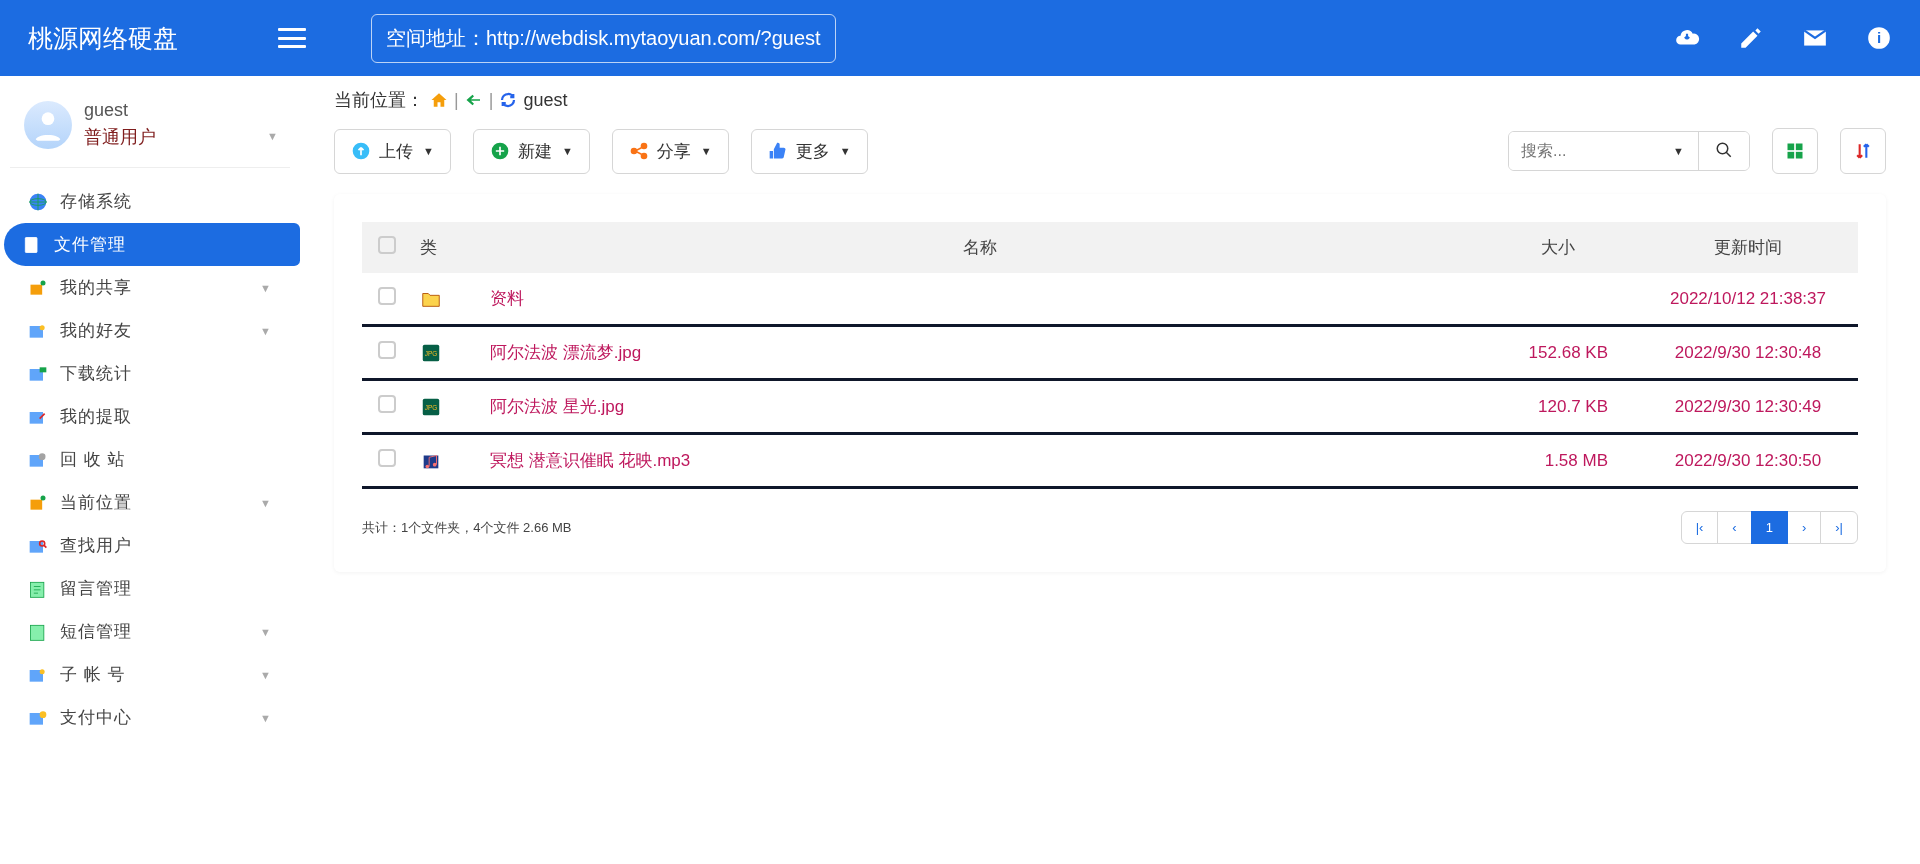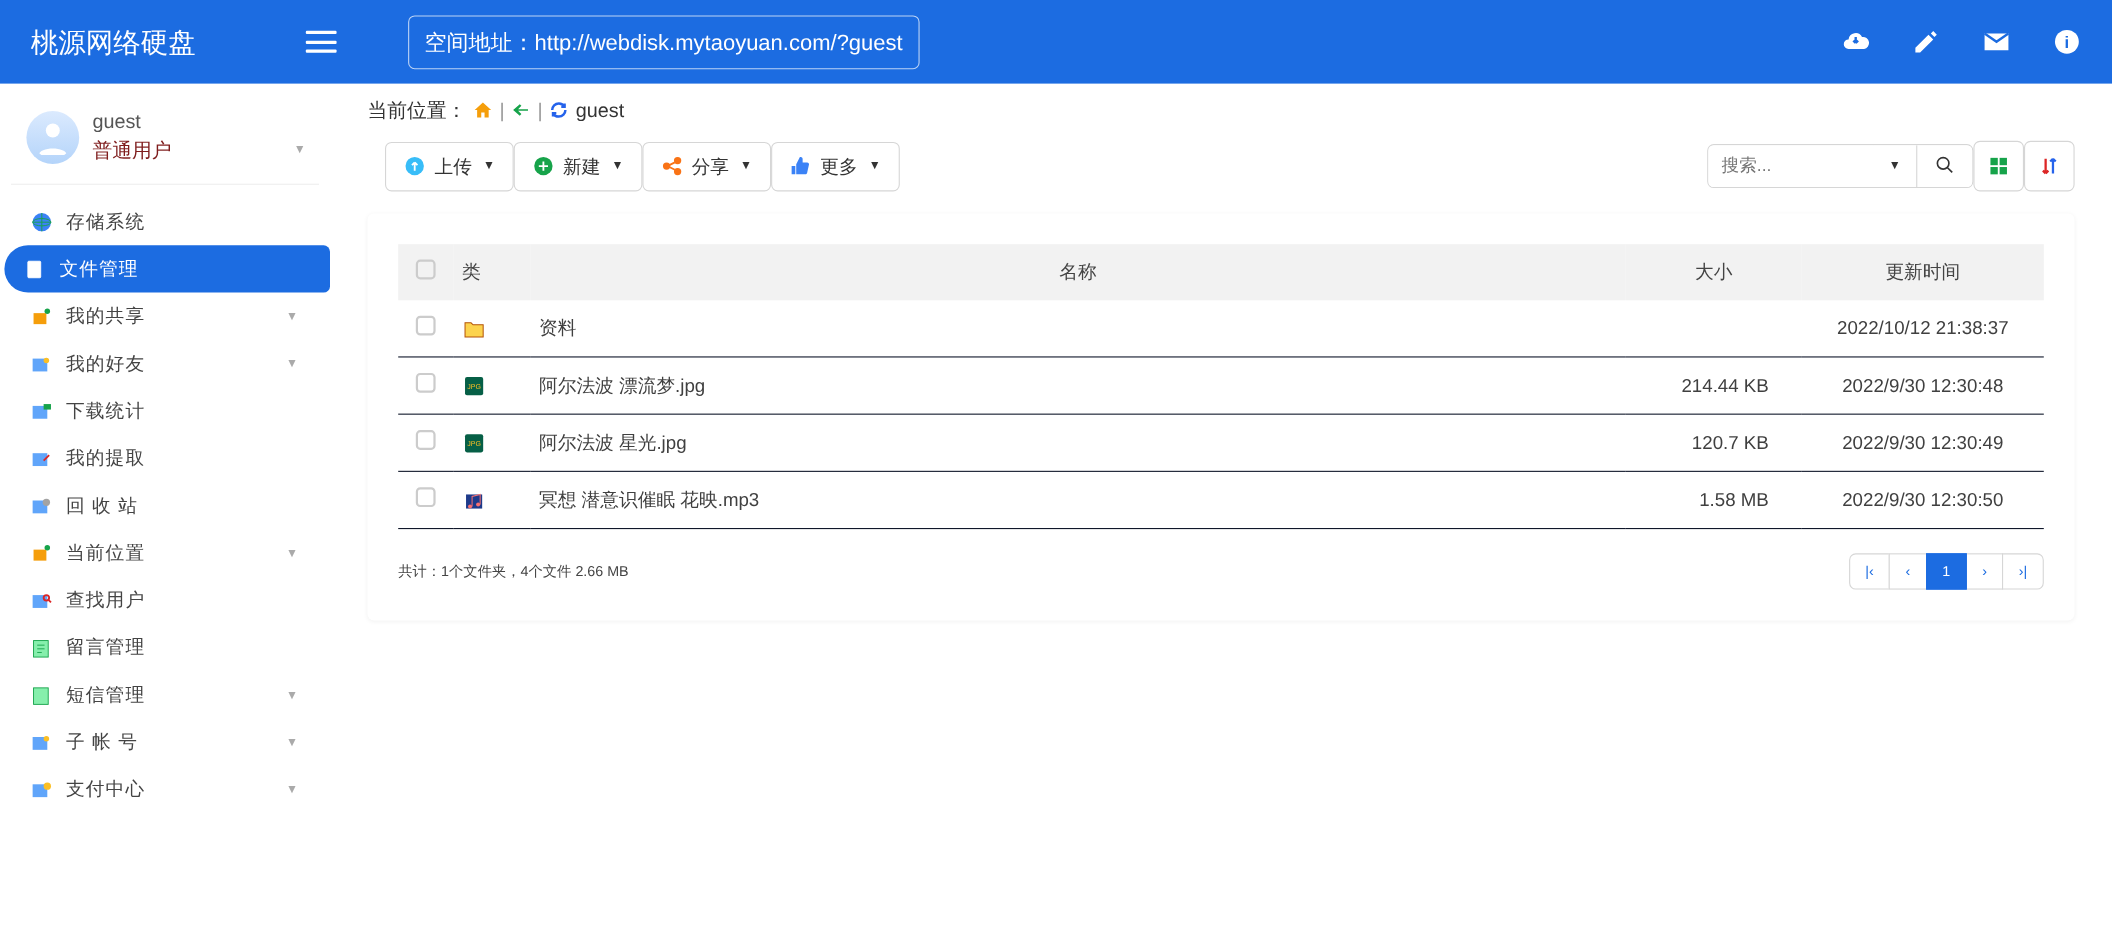--- a/index.html
+++ b/index.html
@@ -32,40 +32,40 @@
     .nav-list { list-style: none; }
     .nav-item { display: flex; align-items: center; padding: 10px 18px; border-radius: 6px; cursor: pointer; font-size: 17px; color: #444; margin-bottom: 0; position: relative; letter-spacing: 1px; }
     .nav-item.active { background: #1c6ce1; color: #ffffff; border-radius: 22px 6px 6px 22px; margin-right: -10px; padding-right: 28px; margin-left: -6px; }
     .nav-item .nicon { width: 20px; height: 20px; margin-right: 12px; display: inline-flex; align-items: center; justify-content: center; font-size: 18px; }
     .nav-item .ncaret { margin-left: auto; color: #aaa; font-size: 11px; }
     
     .main { flex: 1; padding: 12px 34px 20px 34px; }
     .breadcrumb { font-size: 18px; color: #333; display: flex; align-items: center; gap: 6px; margin-bottom: 16px; }
     .bc-icon { display: inline-flex; width: 18px; height: 18px; }
     
-    .toolbar { display: flex; align-items: center; gap: 0; margin-bottom: 20px; margin-left: 16px; }
+    .toolbar { display: flex; align-items: center; gap: 22px; margin-bottom: 20px; }
     .btn { background: #fff; border: 1px solid #d6d6d6; border-radius: 6px; padding: 10px 16px; font-size: 17px; color: #333; display: inline-flex; align-items: center; gap: 8px; cursor: pointer; }
     .btn .caret { font-size: 11px; color: #333; margin-left: 2px; }
     .bicon { width: 20px; height: 20px; display: inline-flex; }
     .spacer { flex: 1; }
     .search-group { display: flex; border: 1px solid #d6d6d6; border-radius: 6px; overflow: hidden; }
     .search-input { border: none; outline: none; padding: 10px 12px; font-size: 16px; width: 150px; }
     .search-dd-btn { border: none; border-left: none; background: #fff; padding: 0 14px; cursor: pointer; color: #333; font-size: 11px; }
     .search-btn { border: none; border-left: 1px solid #d6d6d6; background: #fff; padding: 0 16px; cursor: pointer; }
     .square-btn { width: 46px; height: 46px; border: 1px solid #d6d6d6; border-radius: 6px; background: #fff; display: flex; align-items: center; justify-content: center; cursor: pointer; }
     
     .card { background: #fff; border-radius: 6px; box-shadow: 0 1px 4px rgba(0,0,0,0.05); padding: 28px; }
     .table { width: 100%; border-collapse: collapse; }
     .table thead th { background: #f2f2f2; padding: 14px 8px; text-align: left; font-weight: 500; font-size: 17px; color: #444; }
     .table th:nth-child(1){ width: 50px; text-align: center; }
     .table th:nth-child(2){ width: 70px; }
     .table th:nth-child(3){ text-align: center; }
     .table th:nth-child(4){ width: 160px; text-align: center; }
     .table th:nth-child(5){ width: 220px; text-align: center; }
-    .table tbody td { padding: 14px 8px; border-bottom: 1px solid #0f172a; font-size: 17px; color: #404040; }
+    .table tbody td { padding: 14px 8px; border-bottom: 3px solid #0f172a; font-size: 17px; color: #be185d; }
     .table td:nth-child(1){ text-align: center; }
     .table td:nth-child(4){ text-align: right; padding-right: 30px; }
     .table td:nth-child(5){ text-align: center; }
     .chk { width: 18px; height: 18px; border: 2px solid #ccc; border-radius: 4px; display: inline-block; cursor: pointer; }
     .ficon { width: 22px; height: 22px; display: inline-block; vertical-align: middle; }
     
     .table-footer { display: flex; align-items: center; margin-top: 22px; font-size: 13px; color: #444; }
     .pager { margin-left: auto; display: flex; }
     .pg { border: 1px solid #d6d6d6; padding: 8px 14px; color: #1c6ce1; cursor: pointer; background: #fff; }
     .pg + .pg { margin-left: -1px; }
@@ -359,21 +359,21 @@
               <td></td>
               <td>2022/10/12 21:38:37</td>
             </tr>
             <tr>
               <td><span class="chk"></span></td>
               <td><span class="ficon"><svg viewBox="0 0 24 24" width="22" height="22">
                     <rect x="3" y="3" width="18" height="18" fill="#065f46" rx="2"></rect>
                     <text x="12" y="15" text-anchor="middle" font-size="7" fill="#fbbf24">JPG</text>
                   </svg></span></td>
               <td>阿尔法波 漂流梦.jpg</td>
-              <td>214.44 KB</td>
+              <td>152.68 KB</td>
               <td>2022/9/30 12:30:48</td>
             </tr>
             <tr>
               <td><span class="chk"></span></td>
               <td><span class="ficon"><svg viewBox="0 0 24 24" width="22" height="22">
                     <rect x="3" y="3" width="18" height="18" fill="#065f46" rx="2"></rect>
                     <text x="12" y="15" text-anchor="middle" font-size="7" fill="#fbbf24">JPG</text>
                   </svg></span></td>
               <td>阿尔法波 星光.jpg</td>
               <td>120.7 KB</td>

